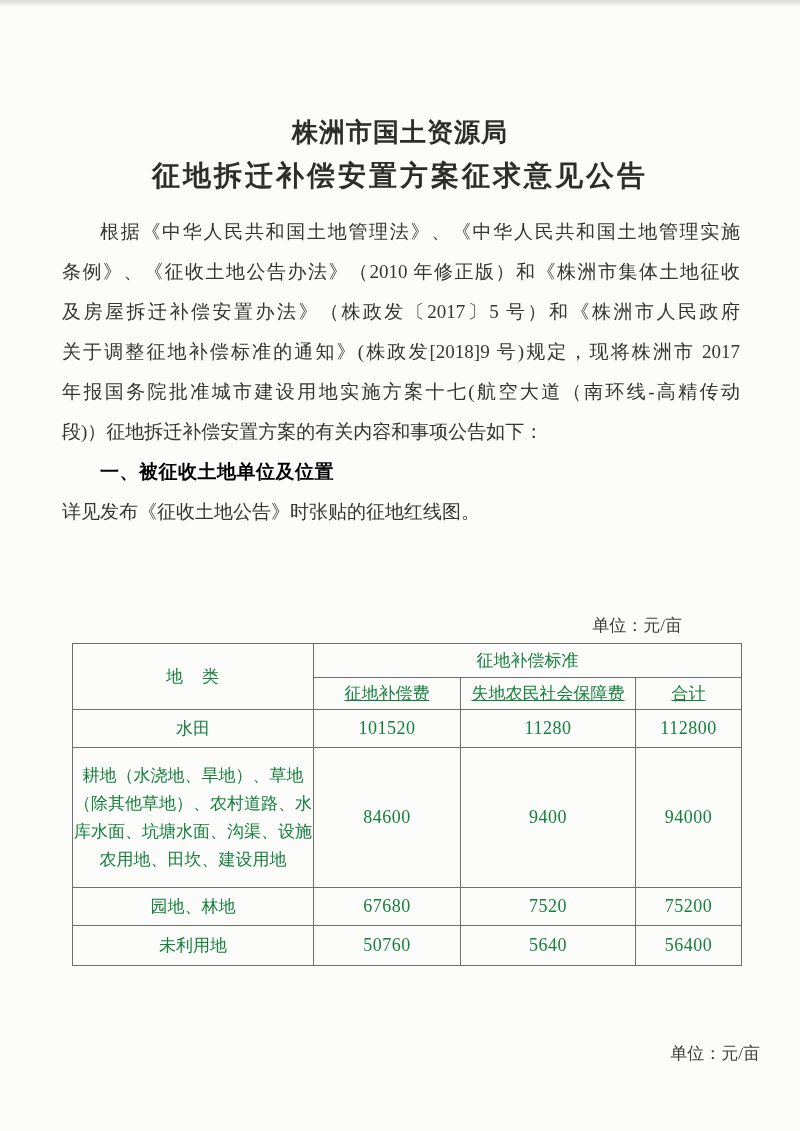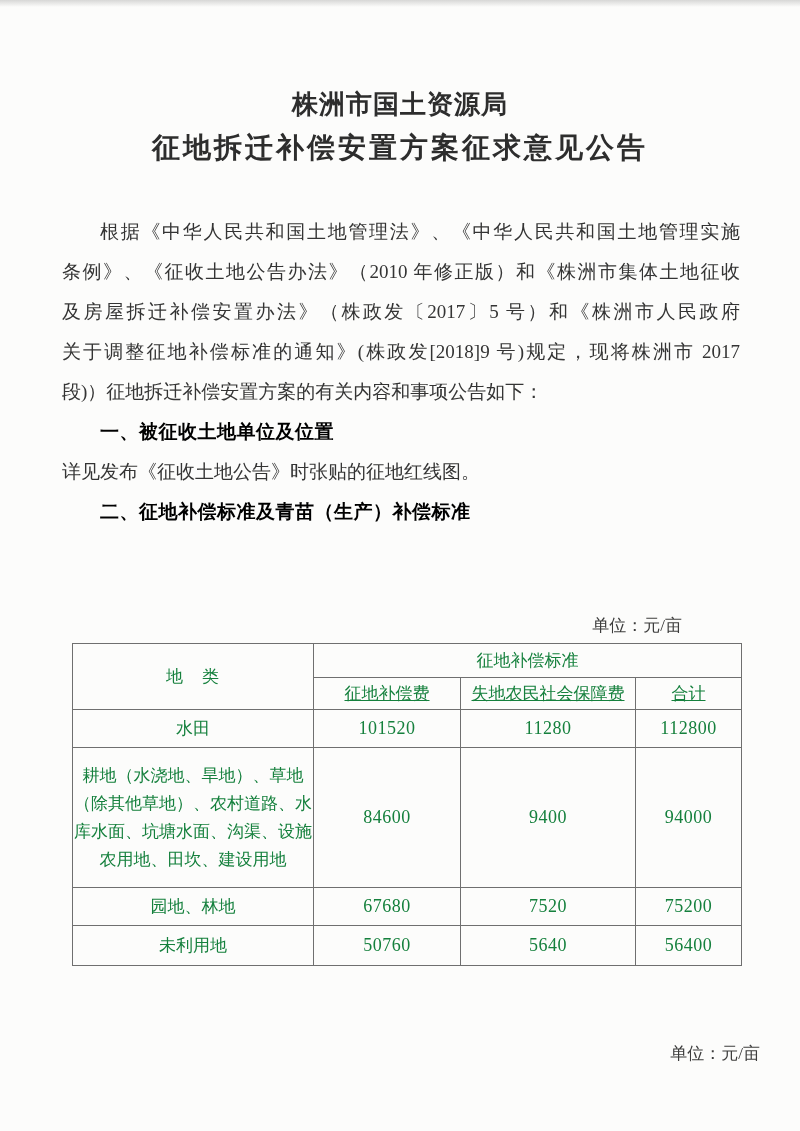--- a/index.html
+++ b/index.html
@@ -9,21 +9,21 @@
     font-family:"Liberation Serif","DejaVu Serif",serif; color:#333;
   }
   .scan-edge-top {
     position:absolute; top:0; left:0; right:0; height:7px;
     background:linear-gradient(#d7d7d6, rgba(255,255,255,0));
   }
   .title-block {
     position:absolute; top:84px; left:0; width:100%;
     text-align:center; font-weight:bold; color:#2d2d2d;
   }
-  .title-line1 { font-size:26px; letter-spacing:1px; line-height:42px; }
+  .title-line1 { font-size:26px; letter-spacing:1px; line-height:42px;margin-top:28px; }
   .title-line2 { font-size:28px; letter-spacing:3px; line-height:44px; }
   .body-block { position:absolute; left:62px; top:212px; width:678px; font-size:19px; color:#343434; }
   .line { height:40px; line-height:40px; overflow:hidden; }
   .fill { text-align:justify; text-align-last:justify; }
   .indent { text-indent:38px; }
   .sec-heading {
     height:40px; line-height:40px; padding-left:38px; overflow:hidden;
     font-family:"Liberation Sans","DejaVu Sans",sans-serif;
     font-weight:700; font-size:19px; color:#000000; letter-spacing:0.5px;
   }
@@ -59,26 +59,26 @@
   <div class="title-block">
     <div class="title-line1">株洲市国土资源局</div>
     <div class="title-line2">征地拆迁补偿安置方案征求意见公告</div>
   </div>
 
   <div class="body-block">
     <div class="line fill indent">根据《中华人民共和国土地管理法》、《中华人民共和国土地管理实施</div>
     <div class="line fill">条例》、《征收土地公告办法》（2010 年修正版）和《株洲市集体土地征收</div>
     <div class="line fill">及房屋拆迁补偿安置办法》（株政发〔2017〕5 号）和《株洲市人民政府</div>
     <div class="line fill">关于调整征地补偿标准的通知》(株政发[2018]9 号)规定，现将株洲市 2017</div>
+    <div class="line fill">年报国务院批准城市建设用地实施方案十七(航空大道（南环线-高精传动</div>
     <div class="line">段)）征地拆迁补偿安置方案的有关内容和事项公告如下：</div>
 
     <div class="sec-heading">一、被征收土地单位及位置</div>
     <div class="line">详见发布《征收土地公告》时张贴的征地红线图。</div>
 
-    <div class="sec-heading">二、征地补偿标准及青苗（生产）补偿标准</div>
   </div>
 
   <div class="unit-top">单位：元/亩</div>
 
   <table class="comp">
     <colgroup>
       <col style="width:241px">
         <col style="width:147px">
         <col style="width:175px">
         <col style="width:106px">

